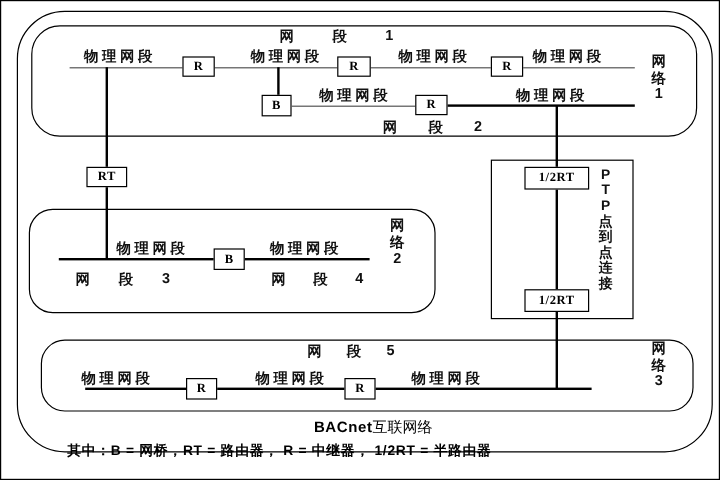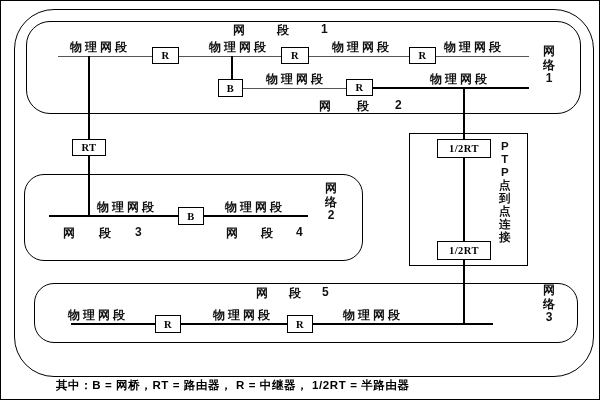--- a/index.html
+++ b/index.html
@@ -163,16 +163,19 @@
     <span>P</span>
     <span>T</span>
     <span>P</span>
     <span>点</span>
     <span>到</span>
     <span>点</span>
     <span>连</span>
     <span>接</span>
   </div>
 
+  <div class="caption" style="left:310px; top:347px;">
+    <span class="b">BACnet</span><span>互联网络</span>
+  </div>
 
-  <div class="legend" style="left:55px; top:377px;">其中：B = 网桥，RT = 路由器， R = 中继器， 1/2RT = 半路由器</div>
+  <div class="legend" style="left:55px; top:367px;">其中：B = 网桥，RT = 路由器， R = 中继器， 1/2RT = 半路由器</div>
 
 </div>
 
 </body></html>

